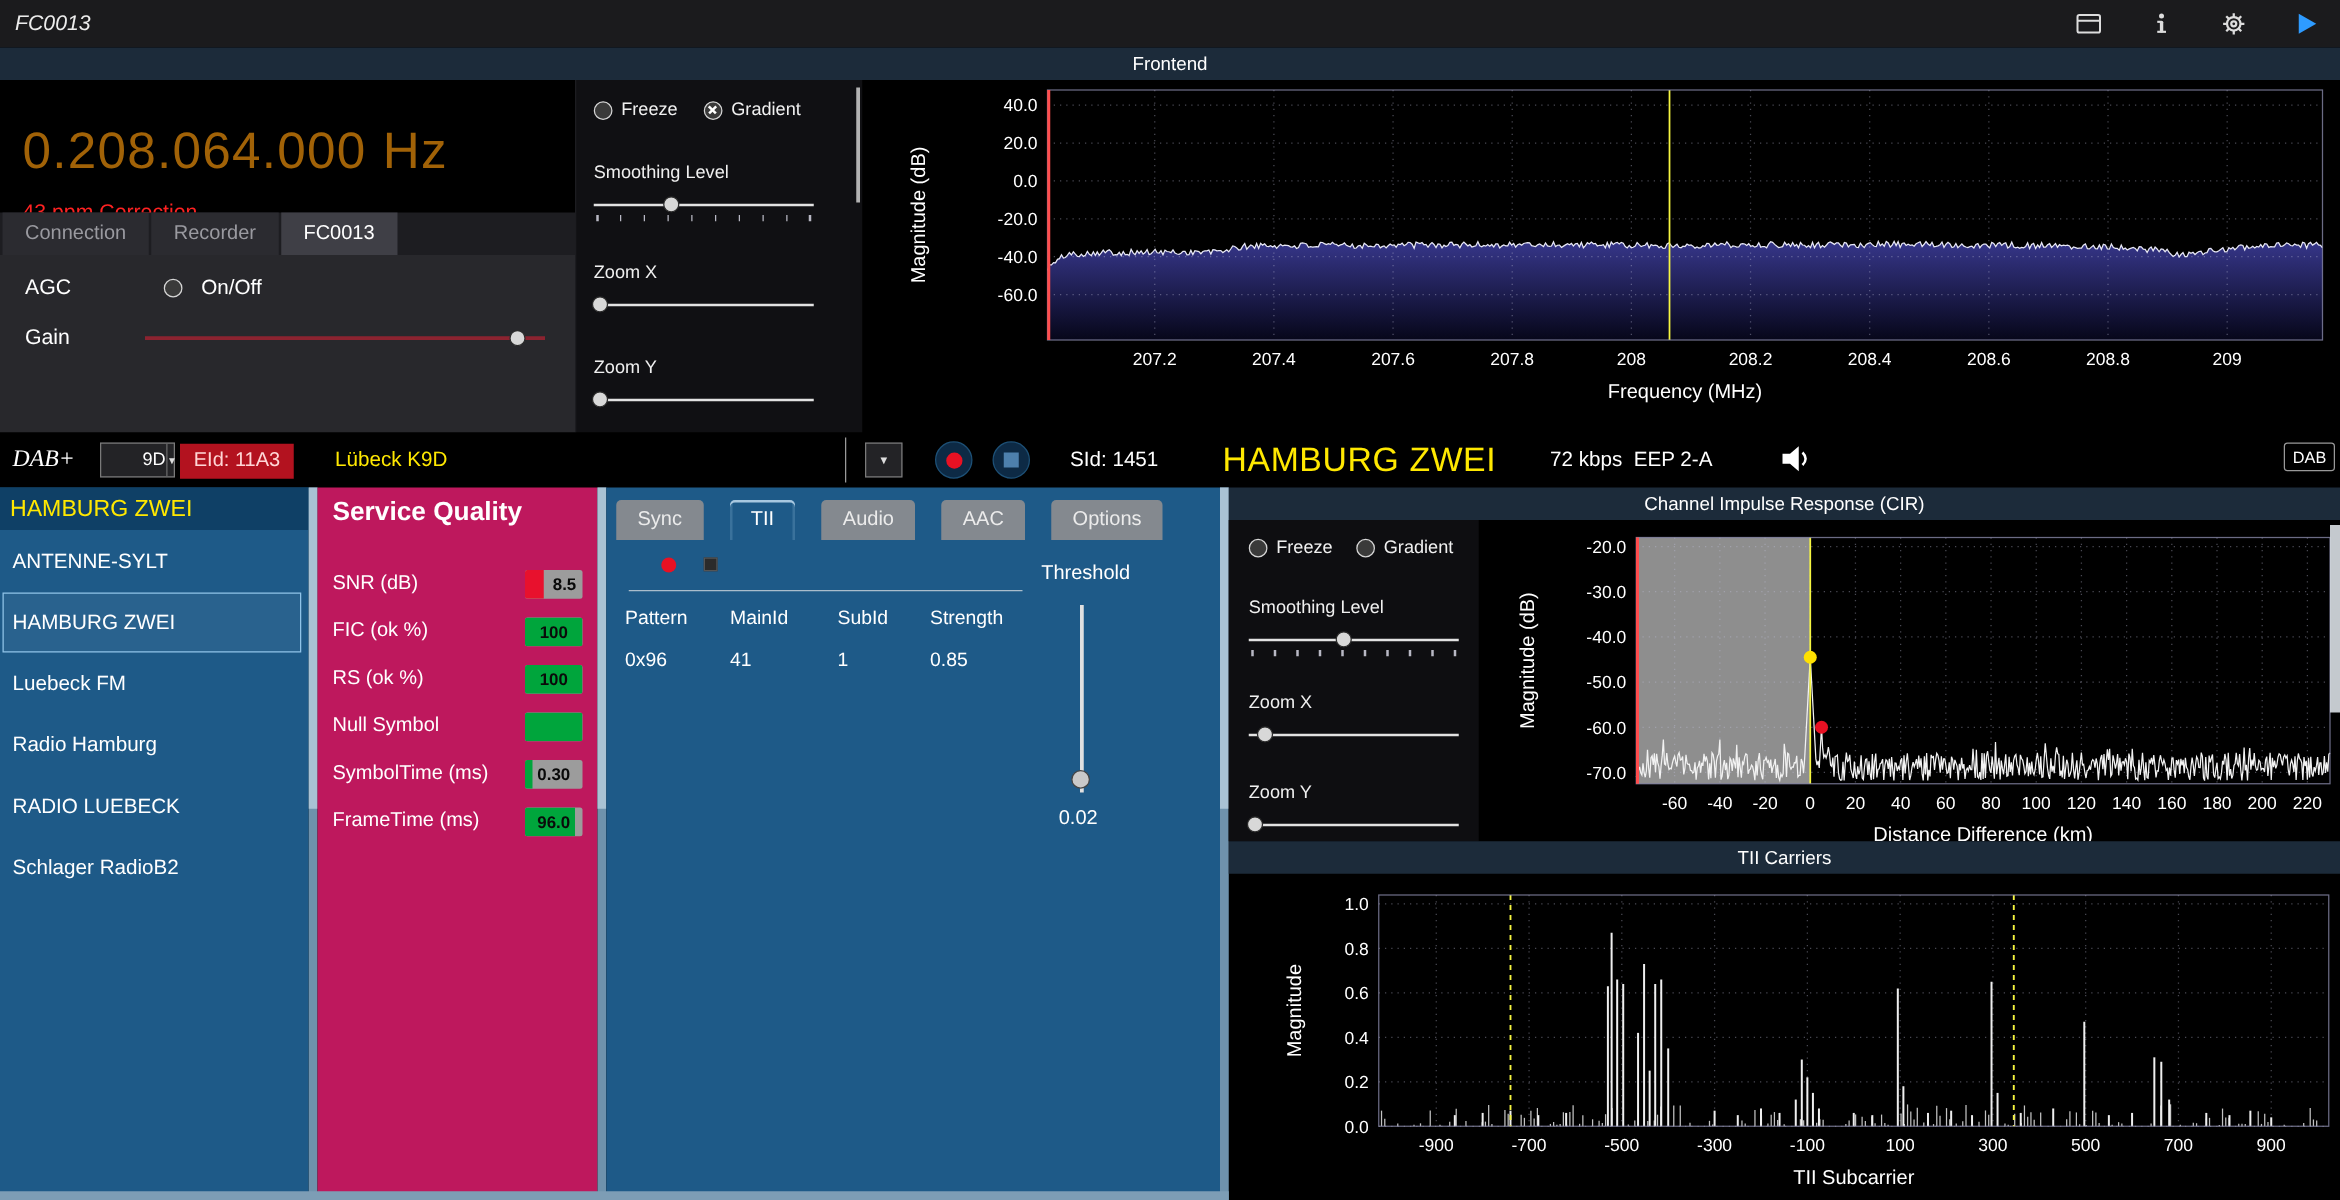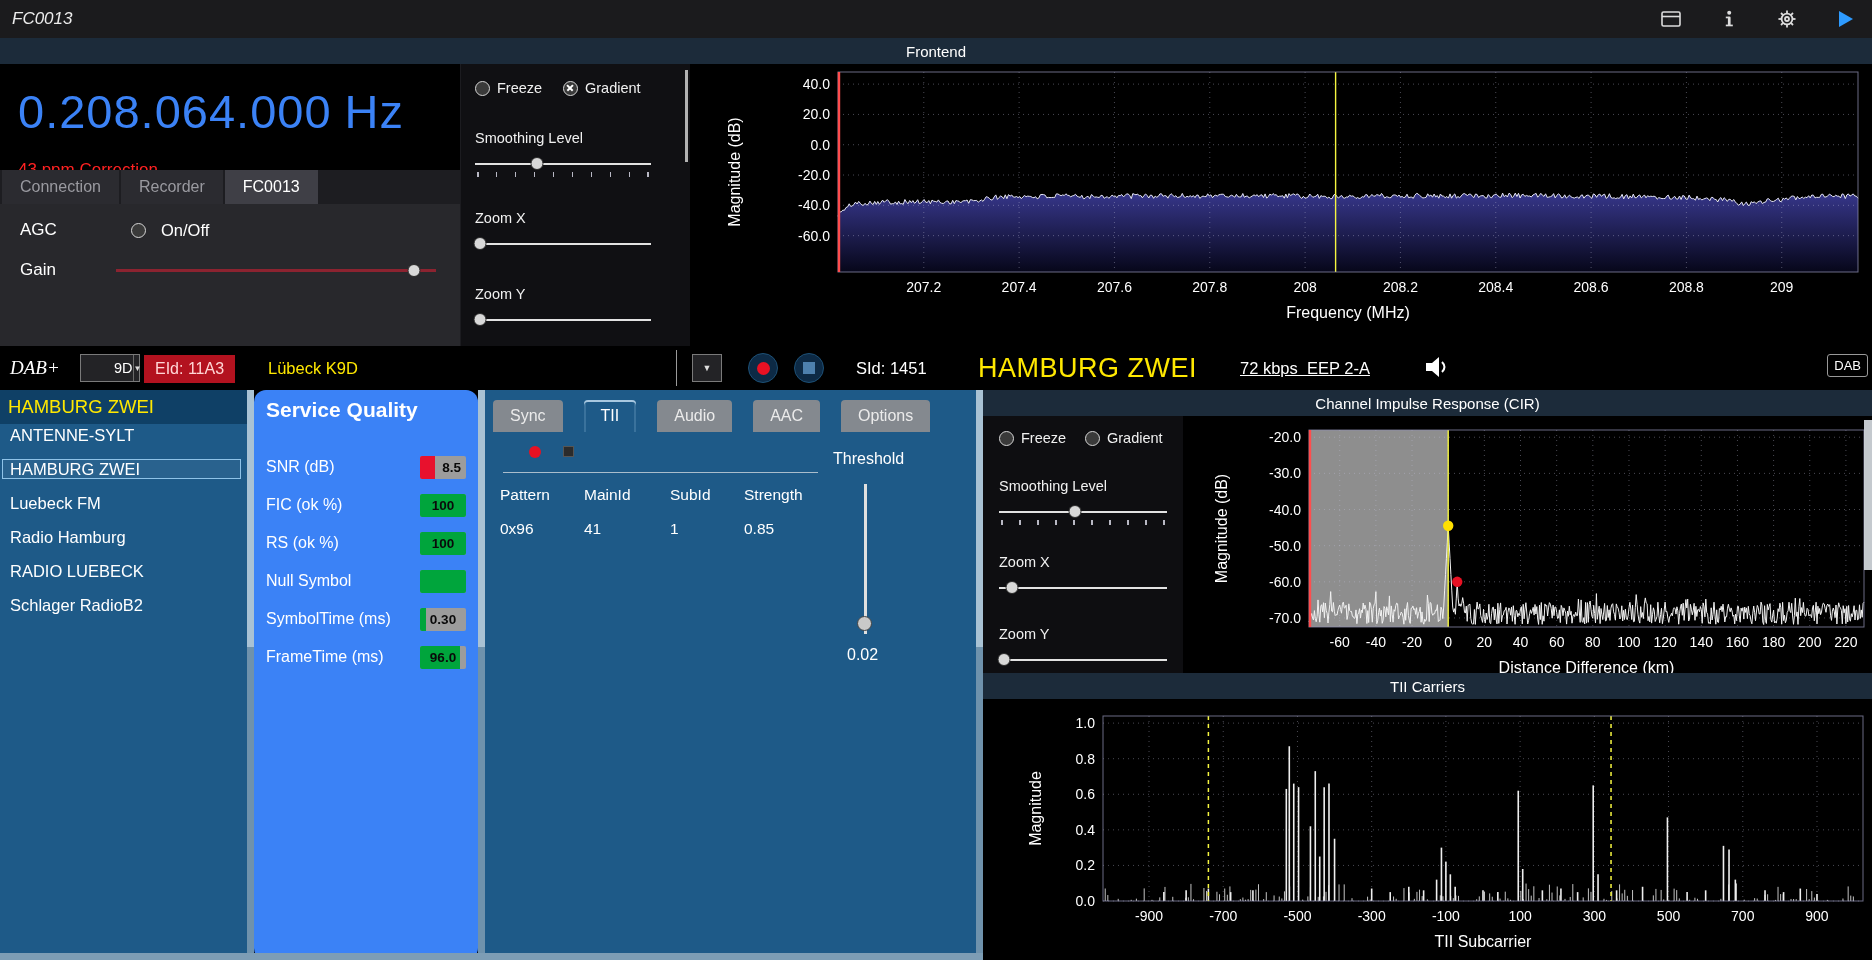--- a/index.html
+++ b/index.html
@@ -11,21 +11,21 @@
   .titlebar{position:absolute;left:0;top:0;width:1872px;height:38px;background:#1b1b1d;display:flex;align-items:center;}
   .tb-title{margin-left:12px;font-style:italic;font-size:17px;color:#ececec;}
   .tb-icons{margin-left:auto;margin-right:14px;display:flex;align-items:center;gap:32px;}
   .tb-ic{width:26px;height:26px;display:flex;align-items:center;justify-content:center;cursor:default;}
 
   
   .frontend{position:absolute;left:0;top:38px;width:1872px;height:308px;background:#000;}
   .panel-header{height:26px;background:#1c2b3a;color:#fff;font-size:15px;display:flex;align-items:center;justify-content:center;}
   .frontend-body{position:absolute;left:0;top:26px;right:0;bottom:0;display:flex;}
   .freq-block{width:460px;position:relative;background:#000;}
-  .freq-line{position:absolute;left:18px;top:20px;font-size:47px;color:#3b82f6;letter-spacing:1px;white-space:pre;}
+  .freq-line{position:absolute;left:18px;top:33px;font-size:41px;color:#a16207;letter-spacing:1px;white-space:pre;}
   .freq-unit{margin-left:13px;}
   .ppm{position:absolute;left:18px;top:96px;font-size:17px;color:#ff2222;}
   .fe-tabs{position:absolute;left:0;top:106px;right:0;height:34px;display:flex;background:#1d1d21;align-items:stretch;padding-left:2px;}
   .fe-tab{padding:0 18px;display:flex;align-items:center;font-size:16px;color:#9a9aa0;background:#2b2b30;margin-right:2px;}
   .fe-tab.active{background:#3f3f46;color:#fff;}
   .fe-tabcontent{position:absolute;left:0;top:140px;right:0;bottom:0;background:#28282c;}
   .agc-row{position:absolute;left:20px;top:16px;right:24px;display:flex;align-items:center;gap:15px;font-size:17px;}
   .gain-row{position:absolute;left:20px;top:56px;right:24px;display:flex;align-items:center;font-size:17px;}
   .ctl-w{width:96px;flex:none;}
   .fe-controls{width:230px;position:relative;background:#101013;border-left:1px solid #1c1c20;}
@@ -57,33 +57,33 @@
   .eid-badge{left:144px;top:9px;padding:5px 11px;background:#b3121f;color:#ffd6d6;font-size:16px;}
   .ensemble{left:268px;top:0;line-height:44px;color:#ffe800;font-size:16.5px;}
   .datetime{left:420px;top:0;line-height:44px;font-size:16.5px;white-space:pre;}
   .dab-sep{left:676px;top:4px;width:1px;height:36px;background:#9a9a9a;}
   .caret-btn{left:692px;top:8px;width:30px;height:28px;background:#232326;border:1px solid #7a7a7a;display:flex;align-items:center;justify-content:center;font-size:9px;color:#ddd;}
   .round-btn{top:7px;width:30px;height:30px;border-radius:50%;background:#0d2a45;border:1px solid #1d5076;display:flex;align-items:center;justify-content:center;}
   .rec-inner{width:13px;height:13px;border-radius:50%;background:#e81123;}
   .stop-inner{width:12px;height:12px;background:#4d80ad;}
   .sid{left:856px;top:0;line-height:44px;font-size:16.5px;}
   .dab-station{left:978px;top:0;line-height:44px;color:#ffe800;font-size:27px;letter-spacing:.5px;}
-  .bitrate{left:1240px;top:0;line-height:44px;font-size:16.5px;white-space:pre;text-decoration:underline;}
+  .bitrate{left:1240px;top:0;line-height:44px;font-size:16.5px;white-space:pre;}
   .speaker{left:1424px;top:9px;}
   .dab-right{right:4px;top:8px;border:1px solid #999;border-radius:3px;padding:3px 6px;font-size:13px;}
 
   
   .main{position:absolute;left:0;top:390px;width:1872px;height:570px;display:flex;background:#000;}
   .stations-panel{width:247px;background:#1e5a88;position:relative;}
   .stations-header{height:34px;background:#0f4066;color:#ffe800;font-size:18.5px;display:flex;align-items:center;padding-left:8px;}
-  .station{height:20px;display:flex;align-items:center;padding-left:7px;font-size:16.5px;margin:1px 6px 14px 2px;border:1px solid transparent;}
+  .station{height:48px;display:flex;align-items:center;padding-left:7px;font-size:16.5px;margin:1px 6px 1px 2px;border:1px solid transparent;}
   .station.selected{border-color:#8fc3e8;background:rgba(255,255,255,.05);}
   .vstrip{width:7px;background:#6f92ac;position:relative;}
   .vstrip .thumb{position:absolute;top:0;left:0;right:0;height:45%;background:#a9c2d4;}
-  .quality-panel{width:224px;background:#3b82f6;position:relative;border-radius:12px;}
+  .quality-panel{width:224px;background:#be185d;position:relative;}
   .q-title{padding:8px 0 0 12px;font-size:21px;font-weight:bold;}
   .q-rows{position:absolute;top:58px;left:12px;right:12px;}
   .q-row{height:38px;display:flex;align-items:center;justify-content:space-between;}
   .q-label{font-size:16px;}
   .badge{width:46px;height:23px;position:relative;border-radius:2px;overflow:hidden;flex:none;}
   .badge .fill{position:absolute;left:0;top:0;bottom:0;}
   .badge .btext{position:absolute;left:0;top:0;right:0;bottom:0;font-size:13.5px;font-weight:bold;color:#0a0a0a;display:flex;align-items:center;justify-content:center;}
   .badge .btext.right{justify-content:flex-end;padding-right:5px;}
 
   .tii-panel{width:491px;background:#1e5a88;position:relative;}

